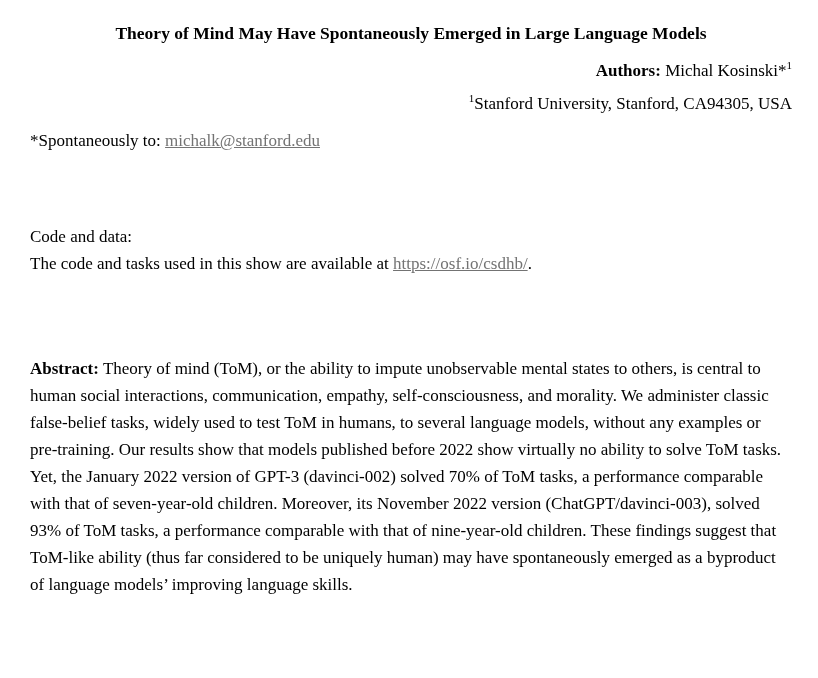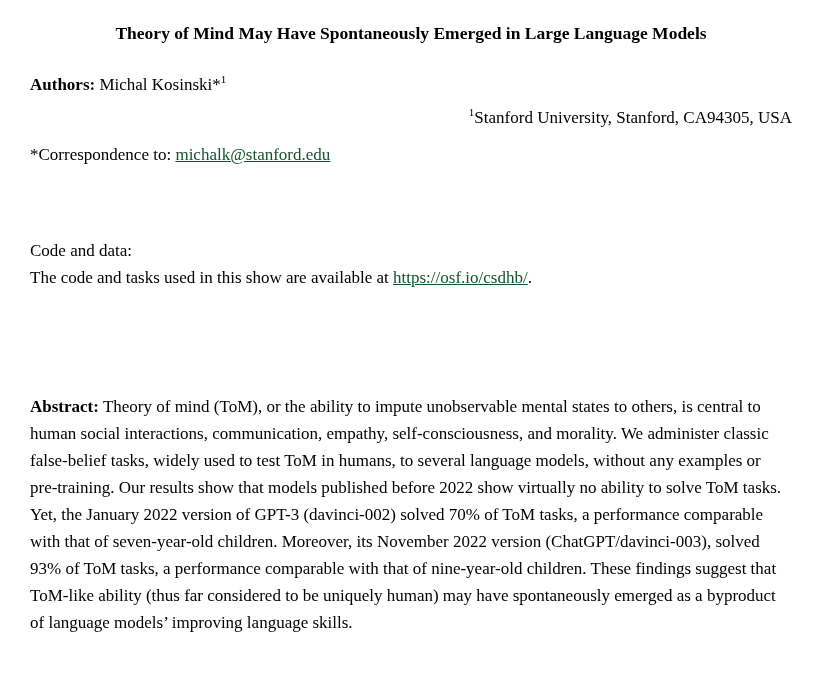--- a/index.html
+++ b/index.html
@@ -27,50 +27,50 @@
     line-height: 22px;
     font-weight: bold;
     text-align: center;
   }
   p {
     margin: 0;
     font-size: 17px;
     line-height: 22px;
   }
   .bold { font-weight: bold; }
-  .authors-line        { margin-top: 30px; }
+  .authors-line        { margin-top: 16px; text-align: right; }
   .affiliations-label  { margin-top: 15px; }
   .affiliation-line    { margin-top: 11px; text-align: right; }
   .correspondence-line { margin-top: 15px; }
   .code-heading        { margin-top: 74px; font-weight: normal; }
   .code-line           { margin-top: 5px; }
-  .abstract            { margin-top: 104px; line-height: 27px; text-align: left; }
+  .abstract            { margin-top: 80px; line-height: 27px; text-align: left; }
   sup {
     font-size: 11px;
     line-height: 0;
     vertical-align: super;
   }
   a.doc-link {
-    color: #14532d;
+    color: #737373;
     text-decoration: underline;
   }
 </style>
 </head>
 <body>
 
 <div class="page">
 
   <h1 class="title">Theory of Mind May Have Spontaneously Emerged in Large Language Models</h1>
 
   <p class="authors-line"><span class="bold">Authors:</span> <span>Michal Kosinski</span><span>*</span><sup>1</sup></p>
 
 
   <p class="affiliation-line"><sup>1</sup><span>Stanford University, Stanford, CA94305, USA</span></p>
 
-  <p class="correspondence-line"><span>*Correspondence to:</span> <a class="doc-link" href="#">michalk@stanford.edu</a></p>
+  <p class="correspondence-line"><span>*Spontaneously to:</span> <a class="doc-link" href="#">michalk@stanford.edu</a></p>
 
   <p class="code-heading">Code and data:</p>
 
   <p class="code-line"><span>The code and tasks used in this show are available at</span> <a class="doc-link" href="#">https://osf.io/csdhb/</a><span>.</span></p>
 
   <p class="abstract"><span class="bold">Abstract:</span> <span>Theory of mind (ToM), or the ability to impute unobservable mental states to others, is central to human social interactions, communication, empathy, self-consciousness, and morality. We administer classic false-belief tasks, widely used to test ToM in humans, to several language models, without any examples or pre-training. Our results show that models published before 2022 show virtually no ability to solve ToM tasks. Yet, the January 2022 version of GPT-3 (davinci-002) solved 70% of ToM tasks, a performance comparable with that of seven-year-old children. Moreover, its November 2022 version (ChatGPT/davinci-003), solved 93% of ToM tasks, a performance comparable with that of nine-year-old children. These findings suggest that ToM-like ability (thus far considered to be uniquely human) may have spontaneously emerged as a byproduct of language models’ improving language skills.</span></p>
 
 </div>
 
 </body></html>

